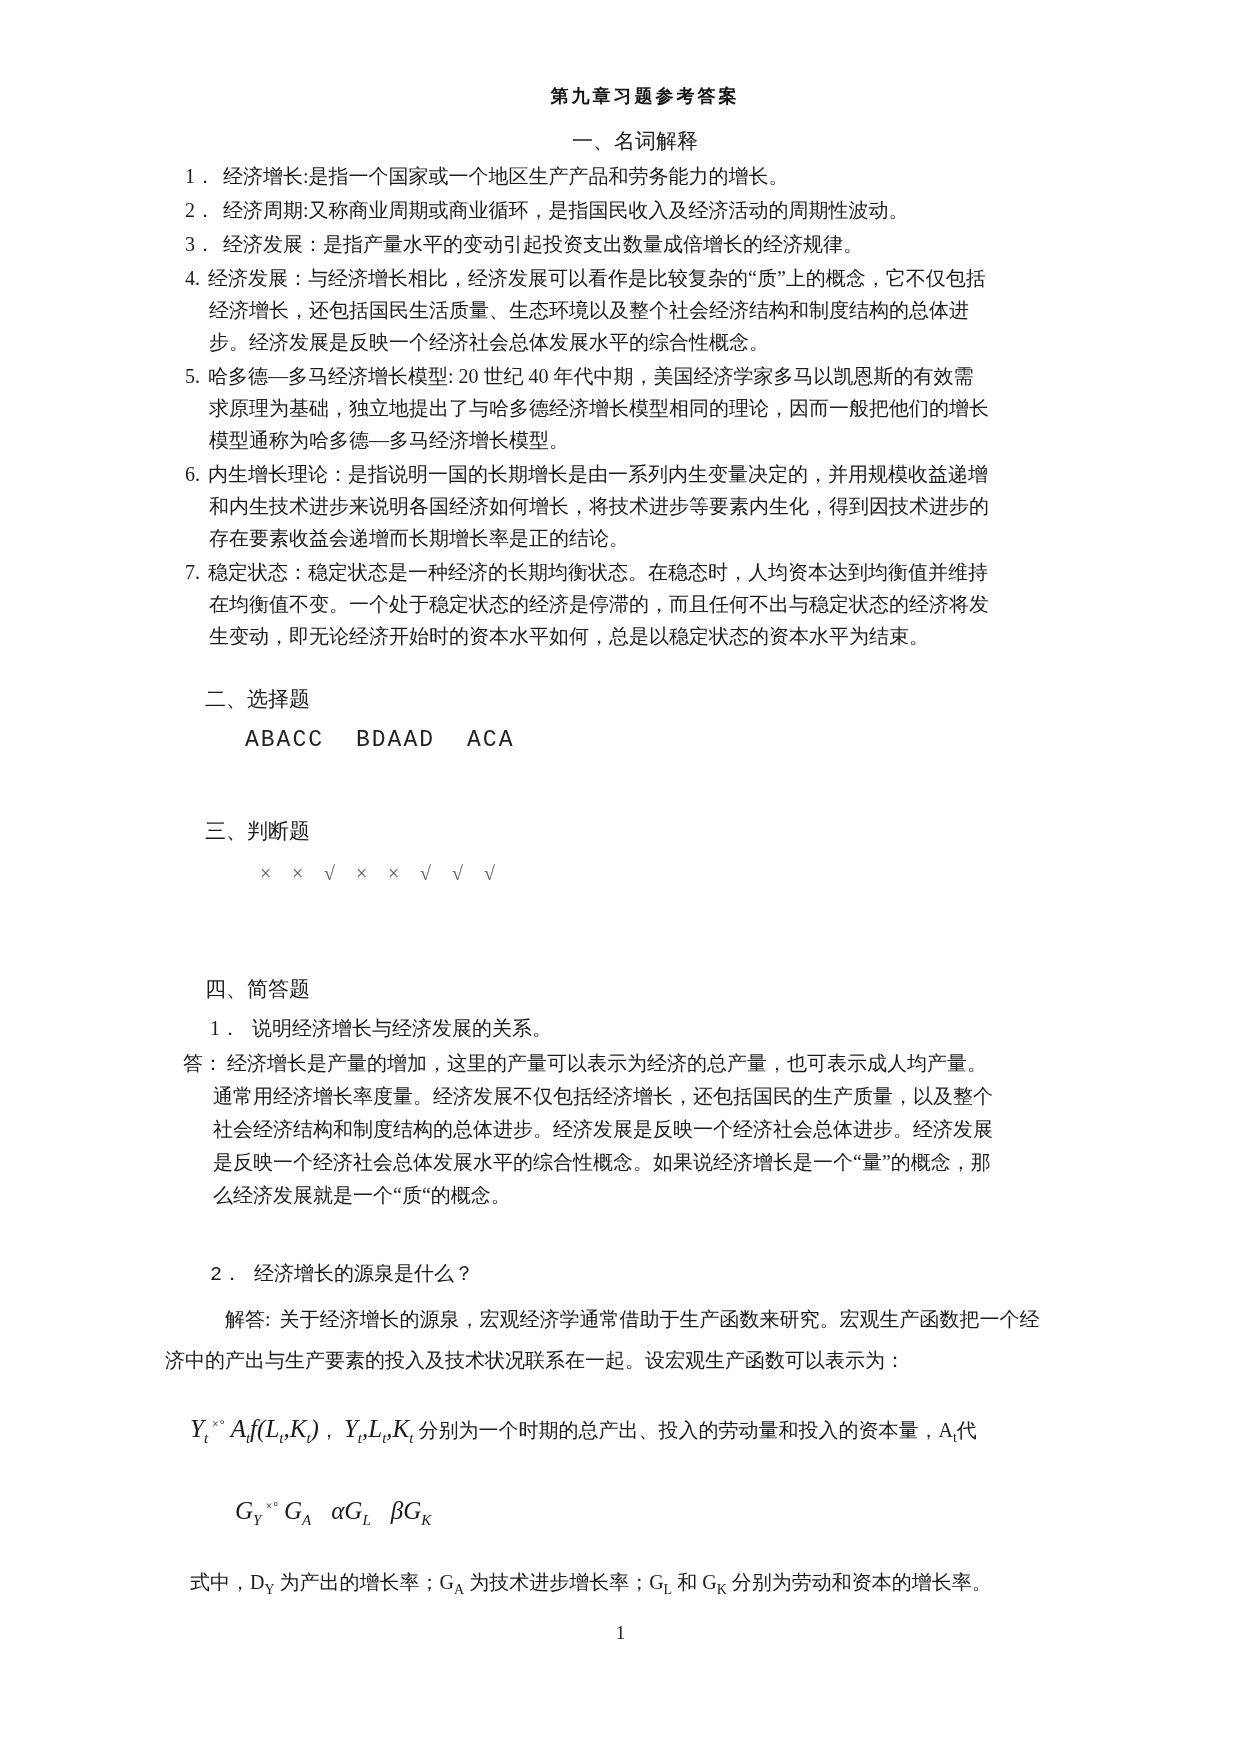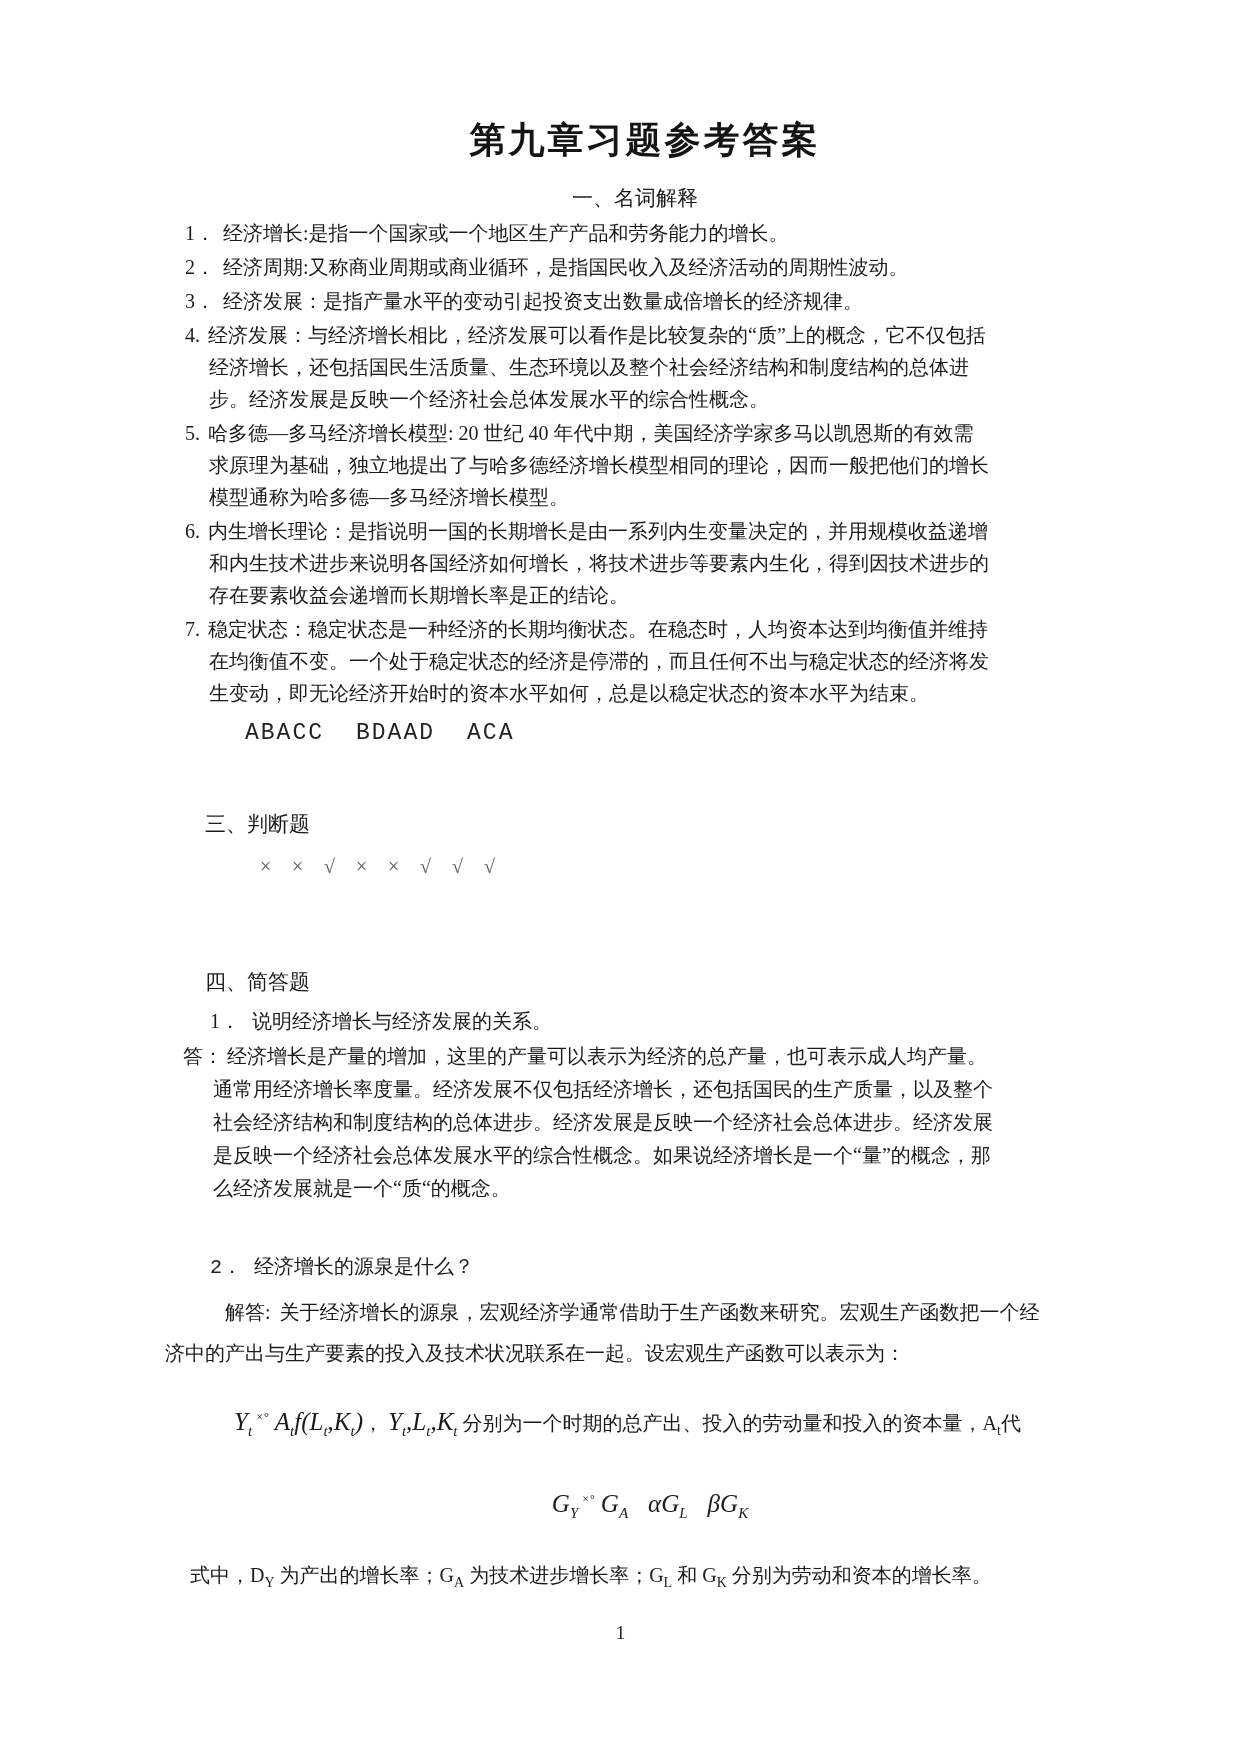--- a/index.html
+++ b/index.html
@@ -6,24 +6,24 @@
   .page{
     position:relative;
     width:1241px;height:1754px;
     background:#ffffff;
     color:#1b1b1b;
     font-family:"Liberation Serif","DejaVu Serif",serif;
     overflow:hidden;
   }
   .content{position:absolute;left:165px;top:0;width:900px;}
   .title{
-    margin:0;padding:116px 0 0 60px;
+    margin:0;padding:84px 0 0 60px;
     text-align:center;
     font-family:"DejaVu Sans","Liberation Sans",sans-serif;
-    font-weight:700;font-size:36px;letter-spacing:3px;color:#141414;
+    font-weight:700;font-size:18px;letter-spacing:3px;color:#141414;
   }
   .heading{font-size:21px;margin:0 0 0 40px;line-height:34px;}
   .h1{margin-top:16px;text-align:center;}
   .h2{margin-top:30px;}
   .h3{margin-top:56px;}
   .h4{margin-top:84px;}
   .items{margin-top:2px;}
   .item{
     margin:0 0 2px 20px;width:780px;
     padding-left:24px;text-indent:-24px;
@@ -42,21 +42,21 @@
   .q2{margin-top:46px;font-family:Liberation Mono, monospace;}
   .question .num{margin-right:12px;}
   .answer1{
     margin:2px 0 0 18px;width:790px;
     padding-left:30px;text-indent:-30px;
     font-size:20px;line-height:33px;
   }
   .alabel{margin-right:4px;}
   .a2intro{margin:8px 0 0 0;width:880px;text-indent:60px;font-size:20px;line-height:41px;}
   .para2{margin:16px 0 0 0;width:850px;font-size:20px;line-height:36px;}
-  .formula{white-space:pre;font-size:20px;text-align:center;}
+  .formula{white-space:pre;font-size:20px;}
   .f1{margin:20px 0 0 25px;line-height:46px;}
   .f2{margin:22px 0 0 70px;line-height:46px;}
   .legend{margin:22px 0 0 0;text-indent:25px;font-size:20px;line-height:34px;white-space:nowrap;}
   
   .tk-n{font-size:20px;}
   .tk-i{font-style:italic;font-size:25px;}
   .tk-isub{font-style:italic;font-size:15px;vertical-align:-6px;}
   .tk-sub{font-size:14px;vertical-align:-5px;}
   .tk-eq{font-size:12px;vertical-align:9px;letter-spacing:1px;margin:0 5px 0 4px;color:#222;}
   .pagenum{
@@ -77,20 +77,21 @@
     <div class="items">
       <p class="item"><span class="num">1．</span><span>经济增长:是指一个国家或一个地区生产产品和劳务能力的增长。</span></p>
       <p class="item"><span class="num">2．</span><span>经济周期:又称商业周期或商业循环，是指国民收入及经济活动的周期性波动。</span></p>
       <p class="item"><span class="num">3．</span><span>经济发展：是指产量水平的变动引起投资支出数量成倍增长的经济规律。</span></p>
       <p class="item"><span class="num">4.</span><span>经济发展：与经济增长相比，经济发展可以看作是比较复杂的“质”上的概念，它不仅包括经济增长，还包括国民生活质量、生态环境以及整个社会经济结构和制度结构的总体进步。经济发展是反映一个经济社会总体发展水平的综合性概念。</span></p>
       <p class="item"><span class="num">5.</span><span>哈多德—多马经济增长模型: 20 世纪 40 年代中期，美国经济学家多马以凯恩斯的有效需求原理为基础，独立地提出了与哈多德经济增长模型相同的理论，因而一般把他们的增长模型通称为哈多德—多马经济增长模型。</span></p>
       <p class="item"><span class="num">6.</span><span>内生增长理论：是指说明一国的长期增长是由一系列内生变量决定的，并用规模收益递增和内生技术进步来说明各国经济如何增长，将技术进步等要素内生化，得到因技术进步的存在要素收益会递增而长期增长率是正的结论。</span></p>
       <p class="item"><span class="num">7.</span><span>稳定状态：稳定状态是一种经济的长期均衡状态。在稳态时，人均资本达到均衡值并维持在均衡值不变。一个处于稳定状态的经济是停滞的，而且任何不出与稳定状态的经济将发生变动，即无论经济开始时的资本水平如何，总是以稳定状态的资本水平为结束。</span></p>
     </div>
 
+    <div class="heading h2">二、选择题</div>
     <p class="choices">
       <span class="grp">ABACC</span><span class="grp">BDAAD</span><span class="grp">ACA</span>
     </p>
 
     <div class="heading h3">三、判断题</div>
     <p class="marks">
       <span class="mk">×</span><span class="mk">×</span><span class="mk">√</span><span class="mk">×</span><span class="mk">×</span><span class="mk">√</span><span class="mk">√</span><span class="mk">√</span>
     </p>
 
     <div class="heading h4">四、简答题</div>

